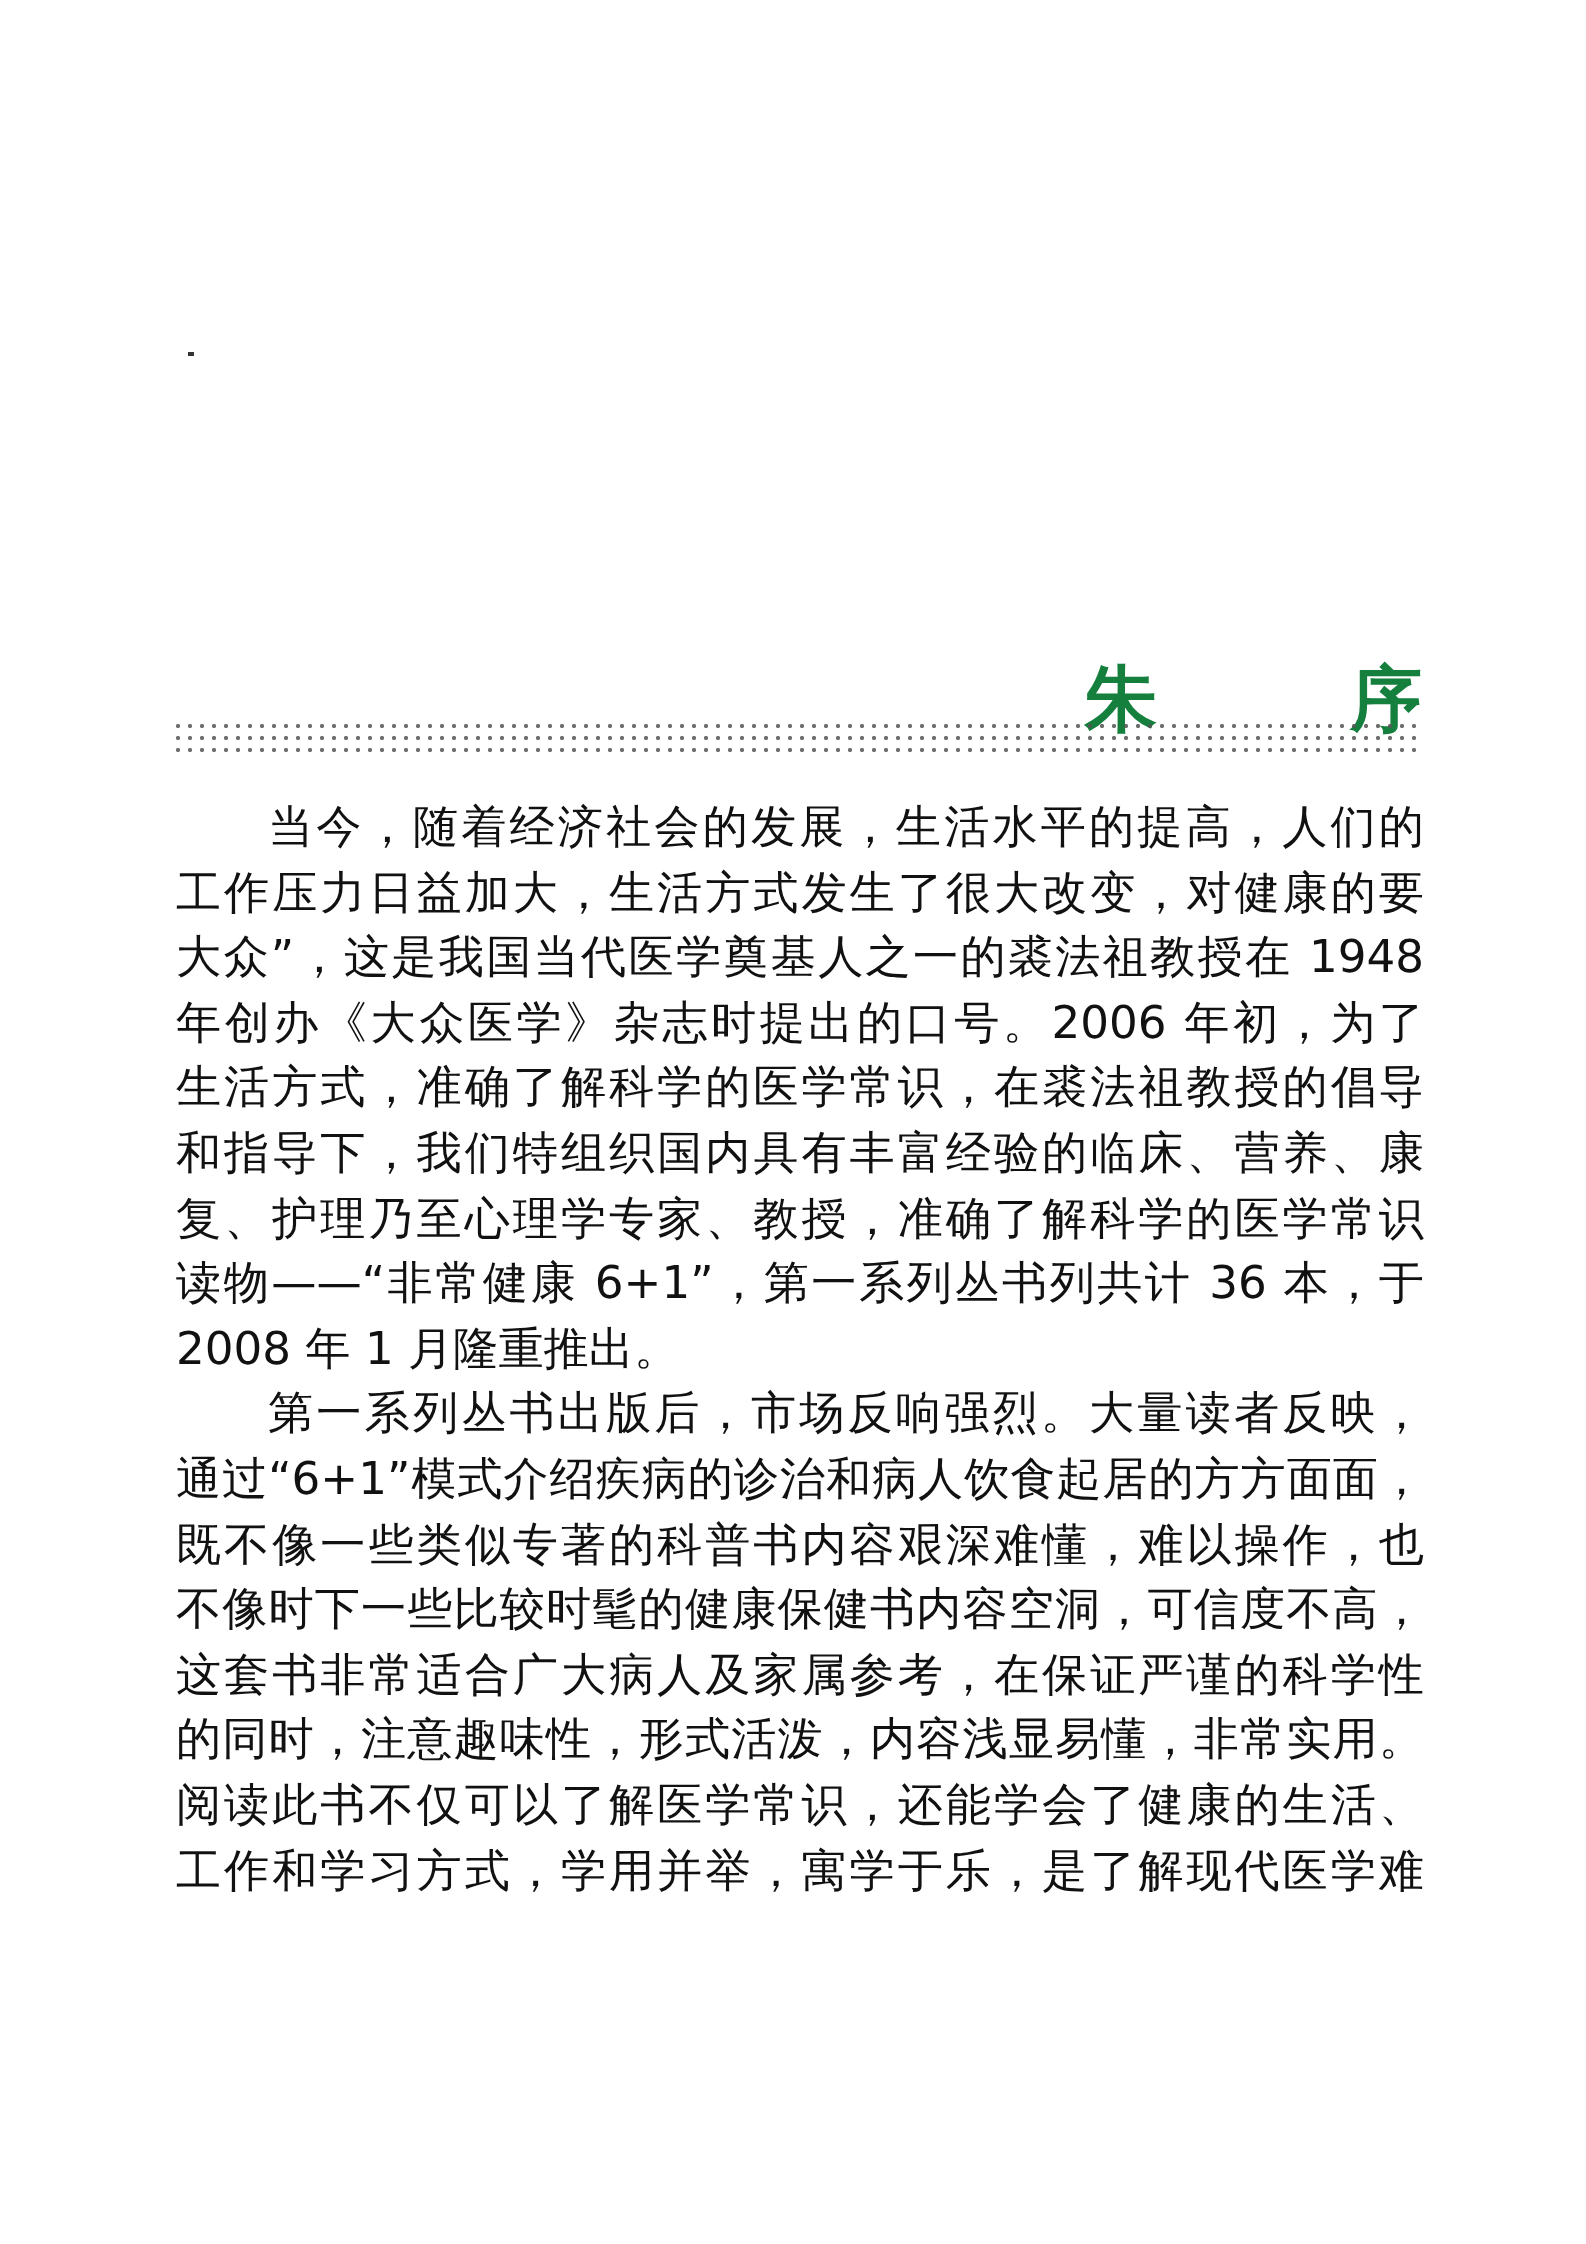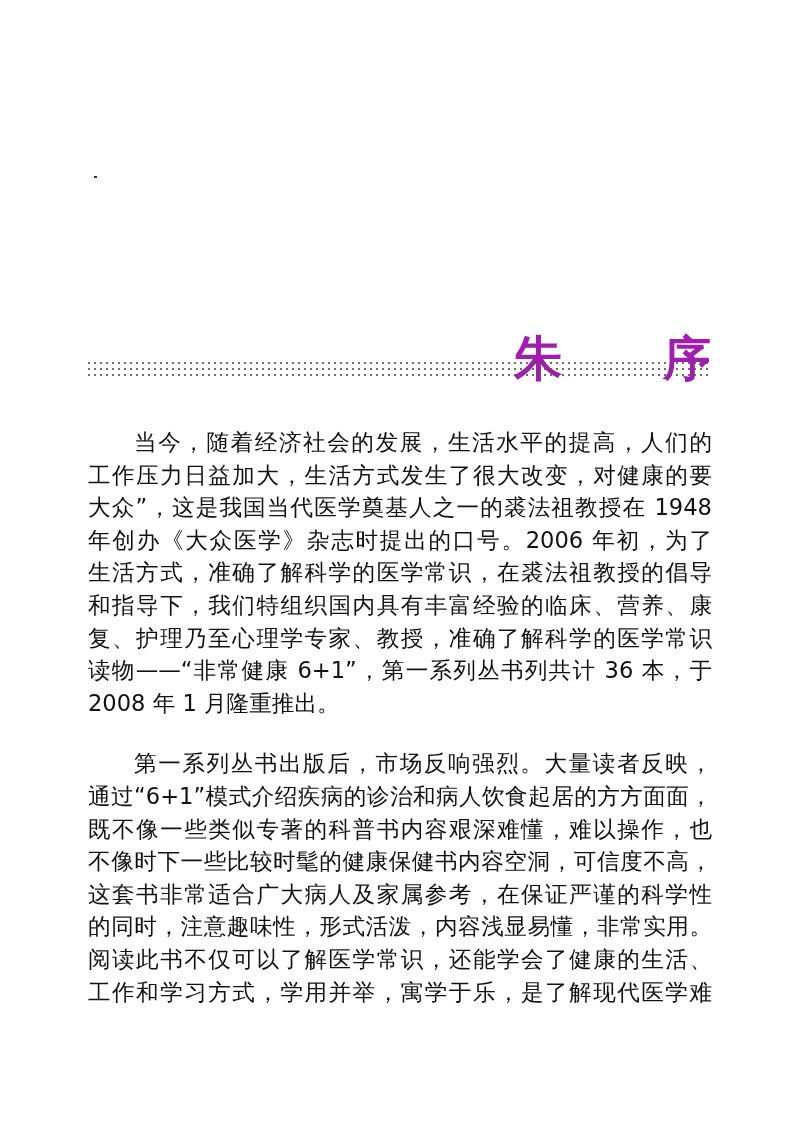--- a/index.html
+++ b/index.html
@@ -1,28 +1,28 @@
 <!DOCTYPE html>
 <html><head>
 <meta charset="utf-8">
 <style>
   html, body { margin: 0; padding: 0; background: #ffffff; }
   body { width: 793px; height: 1122px; position: relative; overflow: hidden;
          font-family: "DejaVu Serif", "Liberation Serif", serif; color: #111; }
   .speck { position: absolute; left: 94px; top: 176px; width: 3px; height: 2px; background: #333; }
-  .title { position: absolute; right: 82px; top: 296px; font-size: 48px; font-weight: bold;
-           letter-spacing: 42px; margin-right: -42px; line-height: 60px; color: #a21caf; }
+  .title { position: absolute; right: 82px; top: 296px; font-size: 36px; font-weight: bold;
+           letter-spacing: 42px; margin-right: -42px; line-height: 60px; color: #15803d; }
   .dots { position: absolute; left: 86px; top: 360px; width: 626px; height: 20px;
           background-image: radial-gradient(circle, #555 0.9px, transparent 1.2px);
           background-size: 6px 6px; background-position: 0 0; opacity: 0.85; }
   .body-text { position: absolute; left: 88px; top: 398px; width: 624px; }
   .line { font-size: 22.6px; line-height: 32.6px; height: 32.6px; white-space: nowrap;
           text-align: justify; text-align-last: justify; color: #111;
           font-family: "DejaVu Sans", "Liberation Sans", sans-serif; }
-  .line.indent { padding-left: 46px; margin-top: 28px; }
+  .line.indent { padding-left: 46px; }
   .line.last { text-align-last: left; }
 </style>
 </head>
 <body>
 
 <div class="speck"></div>
 
 <h1 class="title">朱 序</h1>
 
 <div class="dots"></div>

